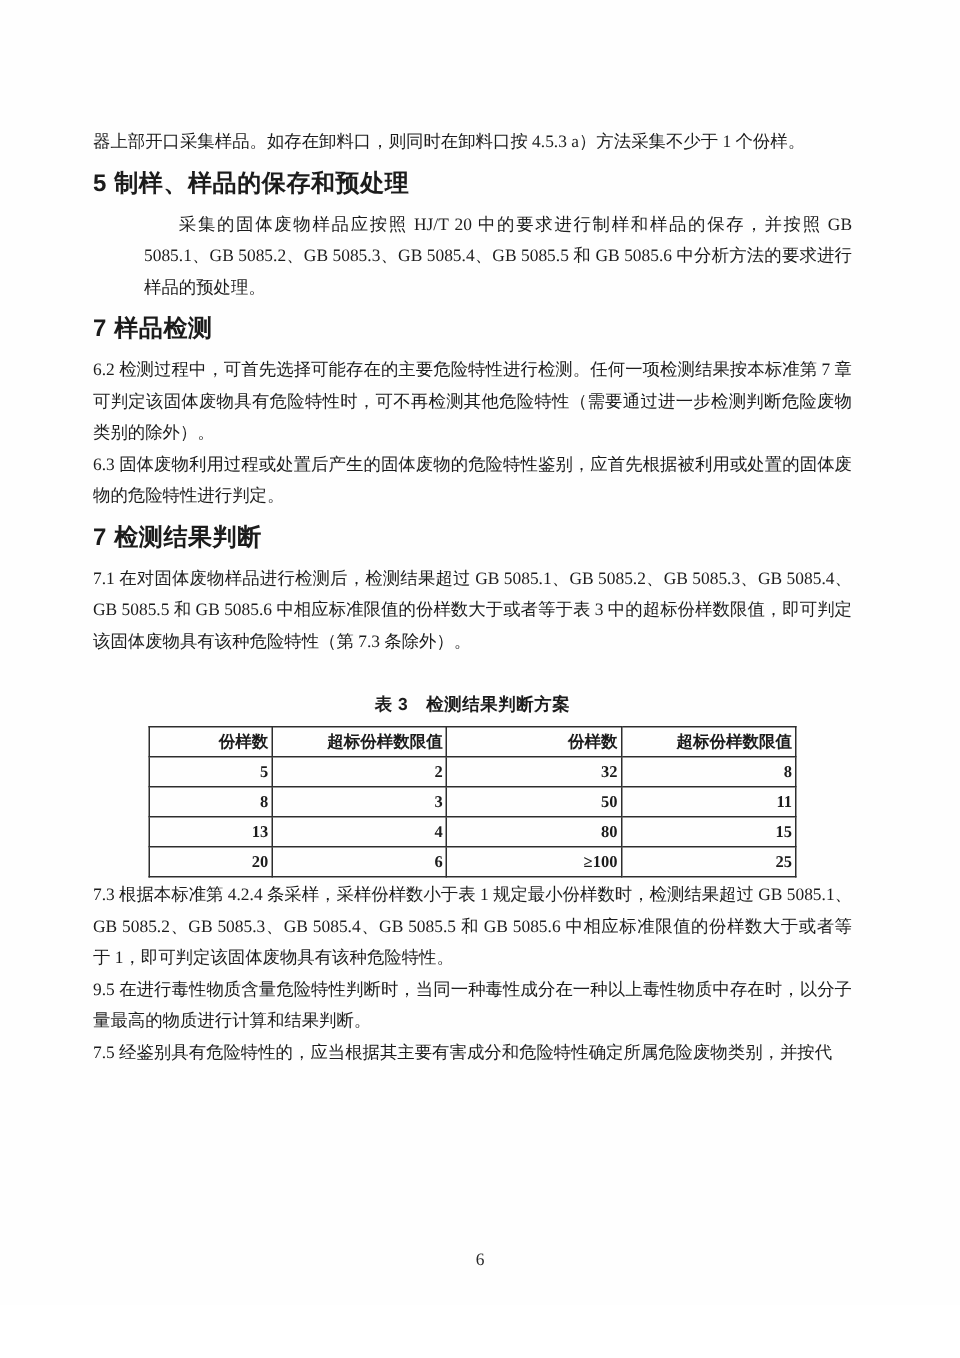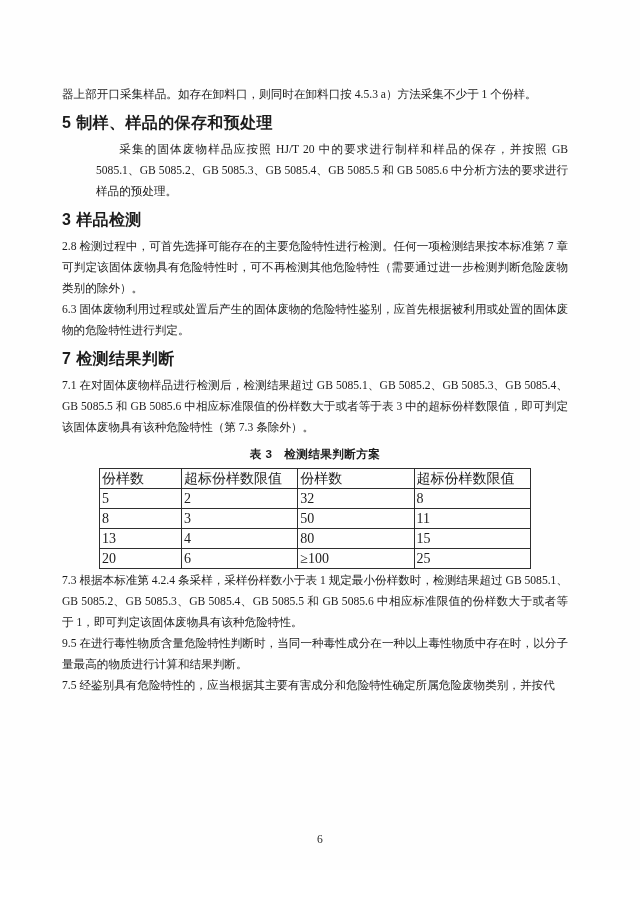--- a/index.html
+++ b/index.html
@@ -28,37 +28,37 @@
     line-height: 21px;
     margin: 7px 0 6px 0;
     letter-spacing: 0.4px;
   }
   .table-caption {
     text-align: center;
     font-family: "Liberation Sans", "DejaVu Sans", sans-serif;
     font-weight: bold;
     font-size: 11.6px;
     line-height: 20px;
-    margin-top: 6px;
+    margin-top: 22px;
     margin-bottom: 4px;
     letter-spacing: 0.4px;
   }
   table.judgment-table {
     width: 432px;
     margin: 0 auto 1px auto;
     border-collapse: collapse;
     table-layout: fixed;
   }
   table.judgment-table th,
   table.judgment-table td {
     border: 1px solid #2e2e2e;
-    text-align: left;
+    text-align: right;
     vertical-align: middle;
-    font-weight: normal;
-    font-size: 14px;
+    font-weight: bold;
+    font-size: 11px;
     line-height: 16px;
     height: 20px;
     padding: 1px 2px;
   }
   .page-footer {
     position: absolute;
     left: 0;
     right: 0;
     top: 829px;
     text-align: center;
@@ -70,23 +70,23 @@
 <body>
 
 <div class="page">
 
   <p class="body-text">器上部开口采集样品。如存在卸料口，则同时在卸料口按 4.5.3 a）方法采集不少于 1 个份样。</p>
 
   <h2 class="heading">5 制样、样品的保存和预处理</h2>
 
   <p class="body-text first-indent">采集的固体废物样品应按照 HJ/T 20 中的要求进行制样和样品的保存，并按照 GB 5085.1、GB 5085.2、GB 5085.3、GB 5085.4、GB 5085.5 和 GB 5085.6 中分析方法的要求进行样品的预处理。</p>
 
-  <h2 class="heading">3 样品检测</h2>
+  <h2 class="heading">7 样品检测</h2>
 
-  <p class="body-text">2.8 检测过程中，可首先选择可能存在的主要危险特性进行检测。任何一项检测结果按本标准第 7 章可判定该固体废物具有危险特性时，可不再检测其他危险特性（需要通过进一步检测判断危险废物类别的除外）。</p>
+  <p class="body-text">6.2 检测过程中，可首先选择可能存在的主要危险特性进行检测。任何一项检测结果按本标准第 7 章可判定该固体废物具有危险特性时，可不再检测其他危险特性（需要通过进一步检测判断危险废物类别的除外）。</p>
   <p class="body-text">6.3 固体废物利用过程或处置后产生的固体废物的危险特性鉴别，应首先根据被利用或处置的固体废物的危险特性进行判定。</p>
 
   <h2 class="heading">7 检测结果判断</h2>
 
   <p class="body-text">7.1 在对固体废物样品进行检测后，检测结果超过 GB 5085.1、GB 5085.2、GB 5085.3、GB 5085.4、GB 5085.5 和 GB 5085.6 中相应标准限值的份样数大于或者等于表 3 中的超标份样数限值，即可判定该固体废物具有该种危险特性（第 7.3 条除外）。</p>
 
   <div class="table-caption">表 3　检测结果判断方案</div>
 
   <table class="judgment-table">
     <colgroup>

